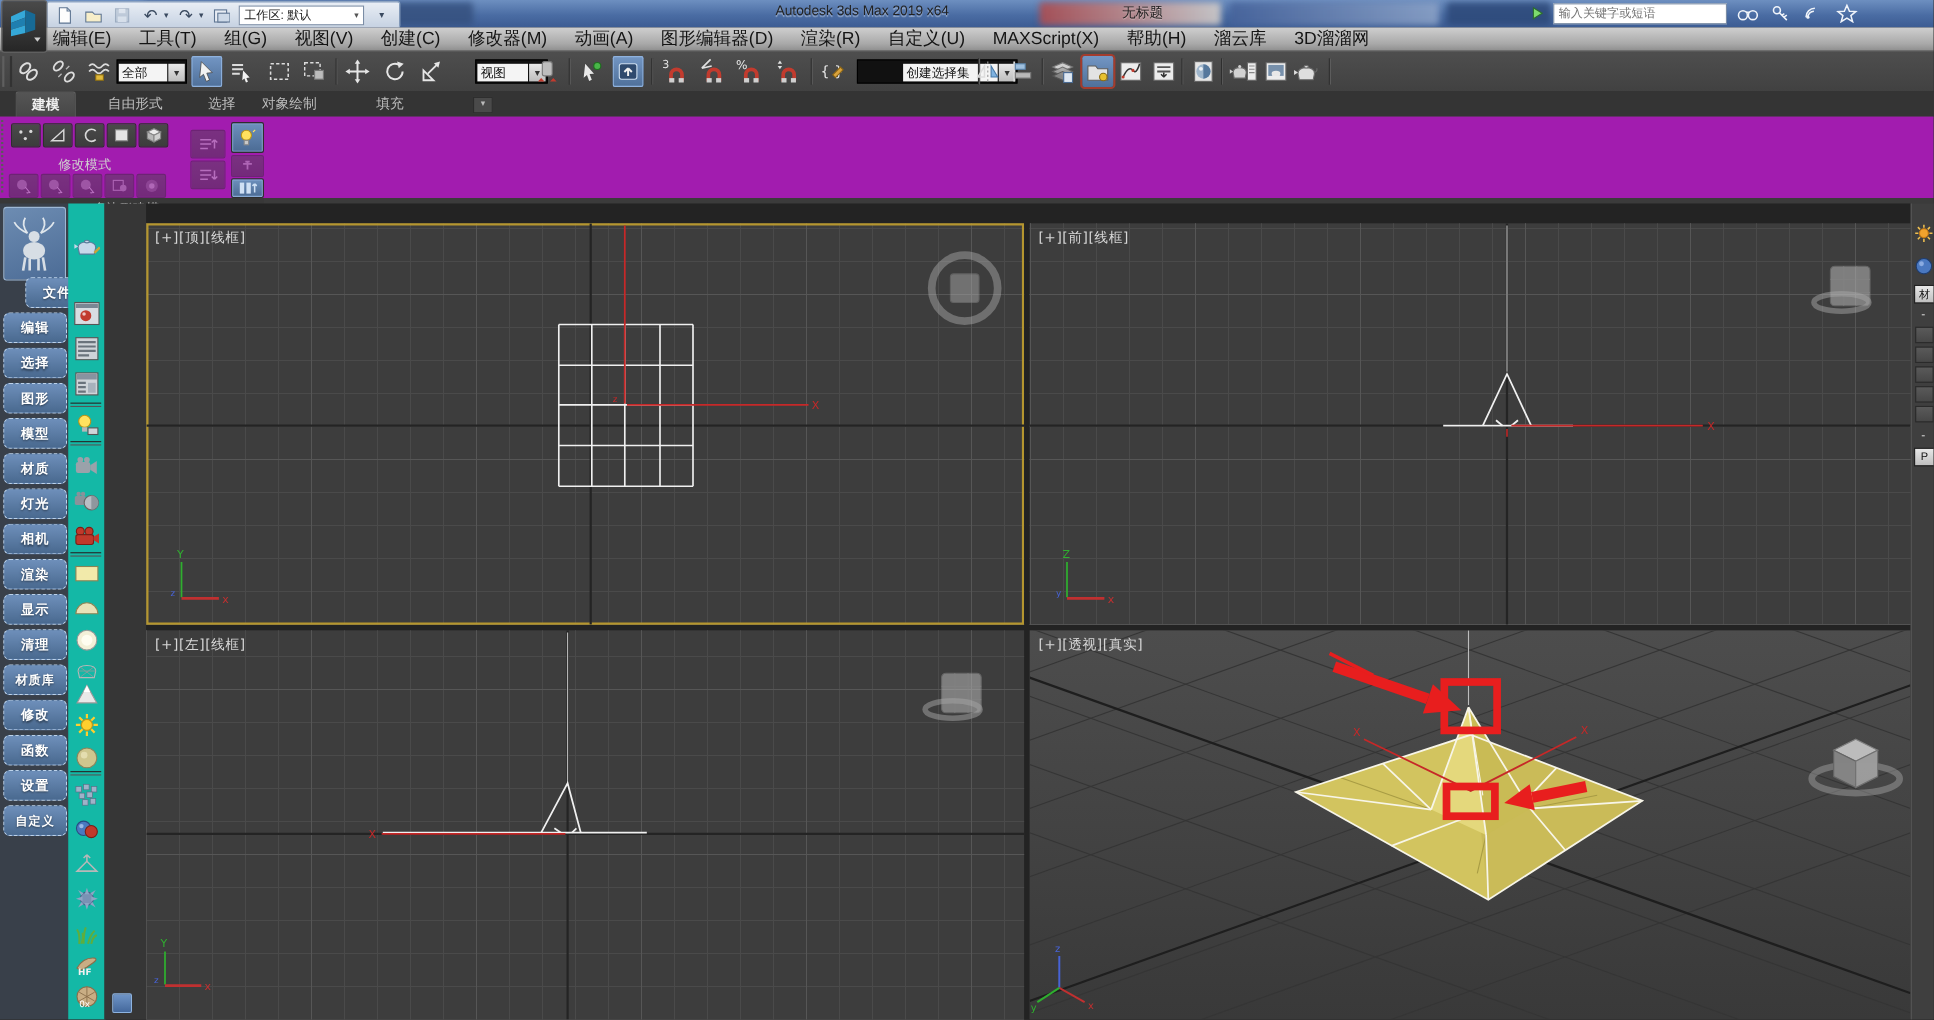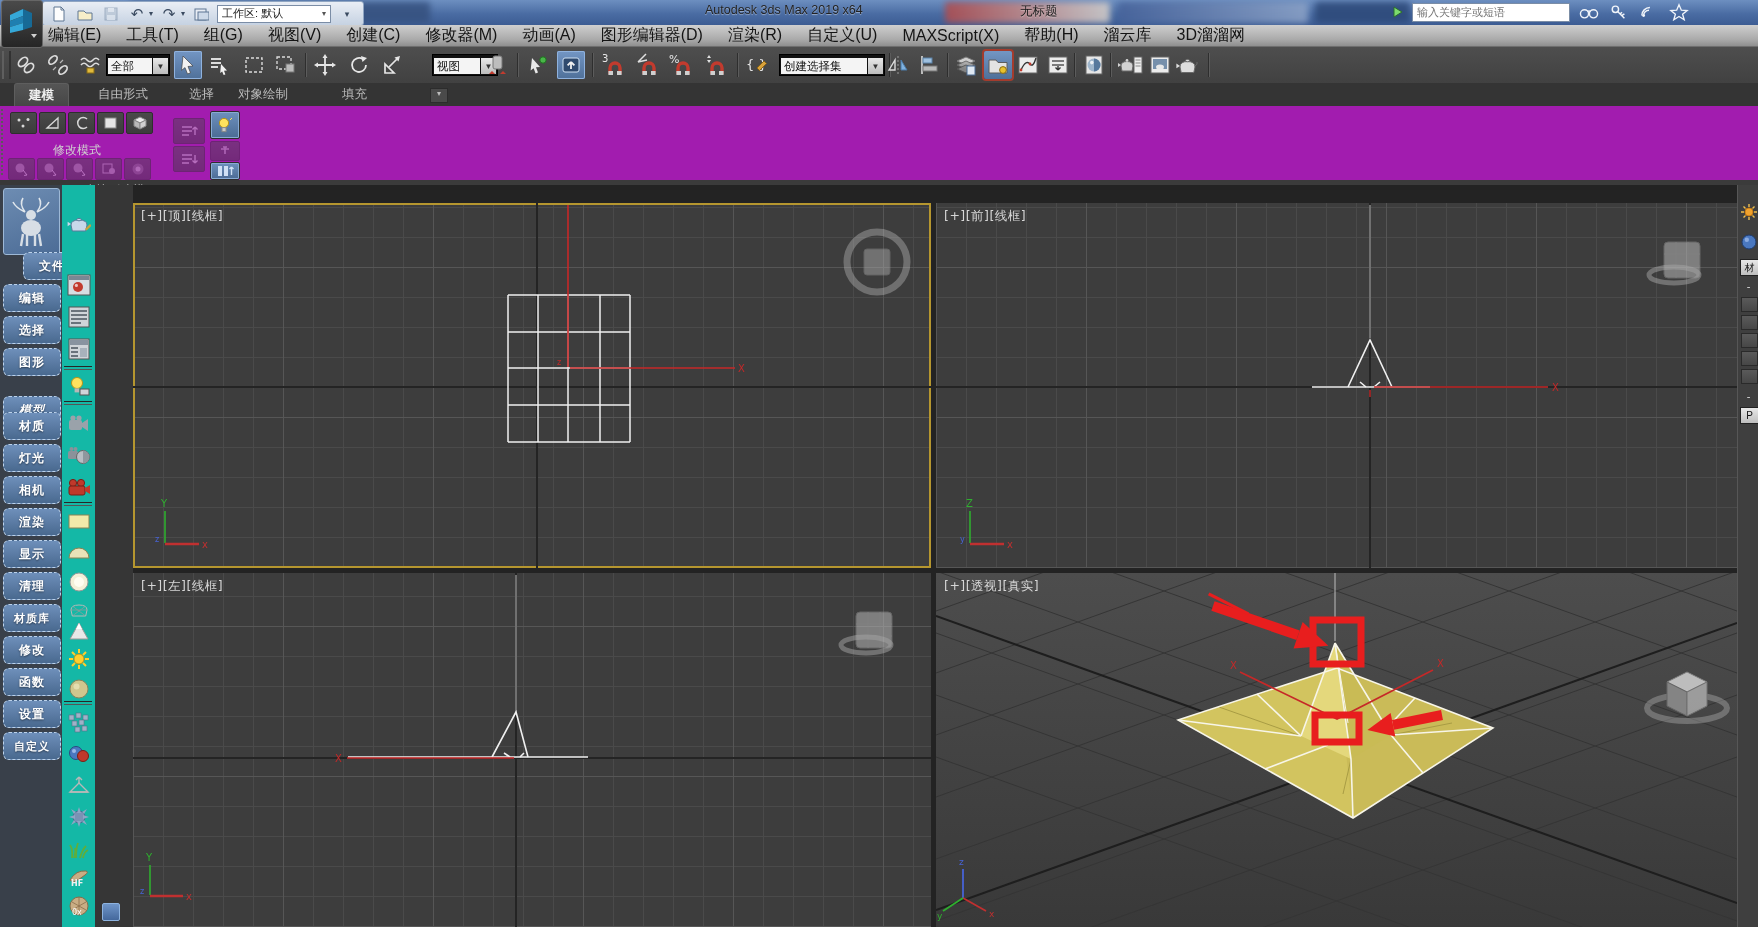--- a/index.html
+++ b/index.html
@@ -328,21 +328,21 @@
           <rect x="17" y="19" width="4.6" height="4" fill="#cfcfcf"></rect>
         </svg>
     </div>
     <div class="tsep" style="left:737px;"></div>
     <div class="tbtn" style="left:743px;">
       <svg width="26" height="26">
           <text x="2" y="17" font-size="13" fill="#e4e4e4">{ }</text>
           <polygon points="13,16 20,9 22.5,11.5 15.5,18.5" fill="#d9a23c" stroke="#8a6414"></polygon>
         </svg>
     </div>
-    <div class="tcombo" style="left:779px;width:104px;">
+    <div class="tcombo" style="left:779px;width:104px;padding-left:40px;">
       <span class="val">创建选择集</span>
       <span class="dd">▼</span>
     </div>
     <div class="tsep" style="left:889px;"></div>
     <div class="tbtn" style="left:884px;top:4px;">
       <svg width="24" height="24">
           <path d="M12 3 v18" stroke="#9a9a9a" stroke-width="1" stroke-dasharray="2 2"></path>
           <polygon points="9,7 9,17 3,17" fill="none" stroke="#dcdcdc" stroke-width="1.4"></polygon>
           <polygon points="15,7 15,17 21,17" fill="#7fb2e0" stroke="#4a7aa8"></polygon>
         </svg>
@@ -542,21 +542,21 @@
         </g>
         <ellipse cx="22" cy="34" rx="10" ry="8" fill="#d7dee5"></ellipse>
         <circle cx="22" cy="21" r="5" fill="#d7dee5"></circle>
         <path d="M14 40 l-2 12 M30 40 l2 12 M18 41 l0 11 M26 41 l0 11" stroke="#d7dee5" stroke-width="2.4"></path>
       </svg>
     </div>
     <div class="sbtn" style="top:67px;margin-left:20px;">文件</div>
     <div class="sbtn" style="top:99px;">编辑</div>
     <div class="sbtn" style="top:131px;">选择</div>
     <div class="sbtn" style="top:163px;">图形</div>
-    <div class="sbtn" style="top:211px;font-style:italic;">模型</div>
+    <div class="sbtn" style="top:195px;">模型</div>
     <div class="sbtn" style="top:227px;">材质</div>
     <div class="sbtn" style="top:259px;">灯光</div>
     <div class="sbtn" style="top:291px;">相机</div>
     <div class="sbtn" style="top:323px;">渲染</div>
     <div class="sbtn" style="top:355px;">显示</div>
     <div class="sbtn" style="top:387px;">清理</div>
     <div class="sbtn" style="top:419px;font-size:11px;">材质库</div>
     <div class="sbtn" style="top:451px;">修改</div>
     <div class="sbtn" style="top:483px;text-align:right;">函数</div>
     <div class="sbtn" style="top:515px;">设置</div>

